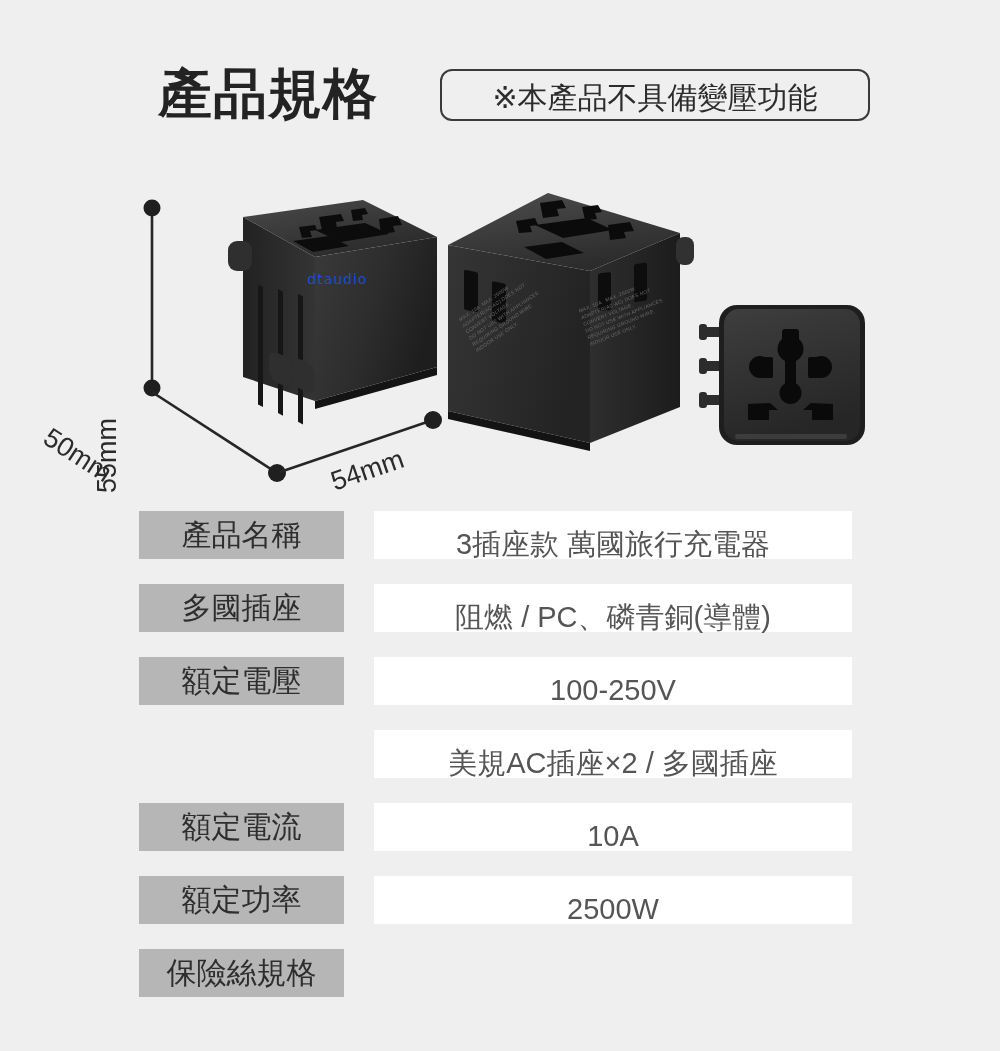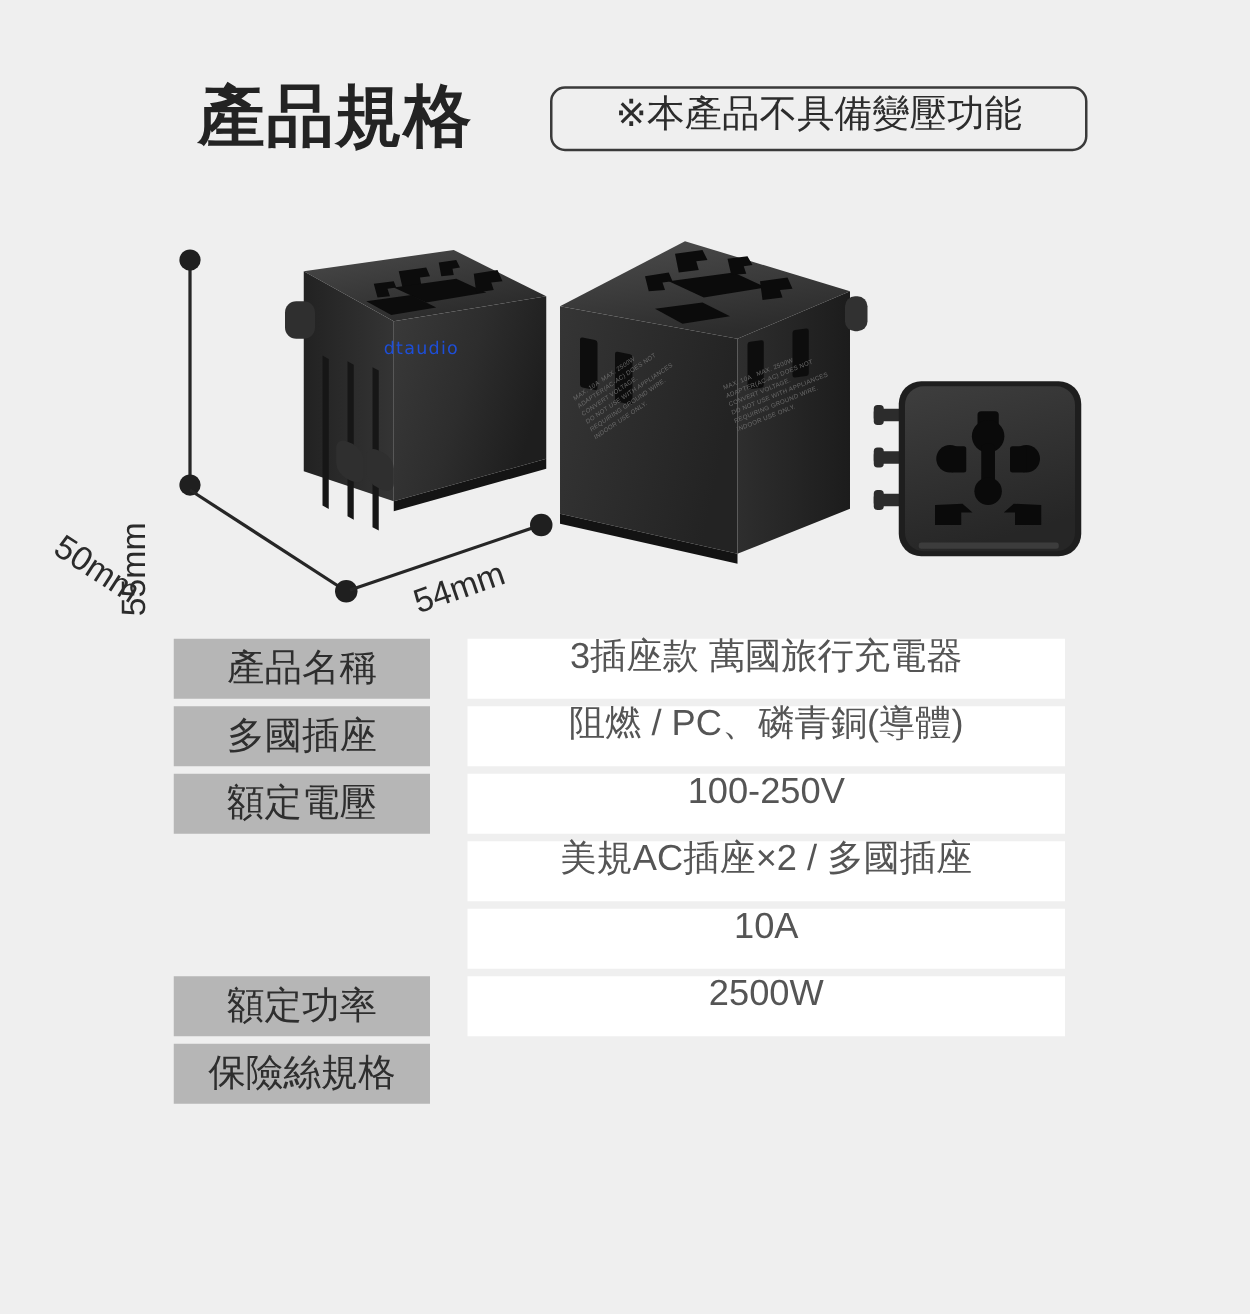--- a/index.html
+++ b/index.html
@@ -46,21 +46,21 @@
   .notice-badge {
     position: absolute;
     left: 440px;
     top: 14px;
     width: 430px;
     height: 52px;
     box-sizing: border-box;
     border: 2px solid #3a3a3a;
     border-radius: 12px;
     display: flex;
-    align-items: flex-start;
+    align-items: flex-end;
     justify-content: center;
   }
   .notice-badge-text {
     font-size: 30px;
     font-weight: 400;
     color: #2c2c2c;
     letter-spacing: 0px;
     white-space: nowrap;
   }
 
@@ -147,21 +147,21 @@
   
   .spec-table {
     position: absolute;
     left: 0;
     top: 511px;
     width: 1000px;
   }
   .spec-row {
     position: relative;
     height: 48px;
-    margin-bottom: 6px;
+    margin-bottom: 25px;
     display: block;
   }
   .spec-label {
     position: absolute;
     left: 139px;
     top: 0;
     width: 205px;
     height: 48px;
     background: #b6b6b6;
     display: flex;
@@ -177,21 +177,21 @@
     line-height: 1;
   }
   .spec-value {
     position: absolute;
     left: 374px;
     top: 0;
     width: 478px;
     height: 48px;
     background: #ffffff;
     display: flex;
-    align-items: flex-start;
+    align-items: flex-end;
     justify-content: center;
     box-sizing: border-box;
   }
   .spec-value-text {
     font-size: 29px;
     color: #555555;
     letter-spacing: 0px;
     white-space: nowrap;
     line-height: 1;
   }
@@ -397,20 +397,23 @@
       </div>
     </div>
 
     <div class="spec-row">
       <div class="spec-value">
         <span class="spec-value-text">美規AC插座×2 / 多國插座</span>
       </div>
     </div>
 
     <div class="spec-row">
+      <div class="spec-label">
+        <span class="spec-label-text">額定電流</span>
+      </div>
       <div class="spec-value">
         <span class="spec-value-text">10A</span>
       </div>
     </div>
 
     <div class="spec-row">
       <div class="spec-label">
         <span class="spec-label-text">額定功率</span>
       </div>
       <div class="spec-value">

